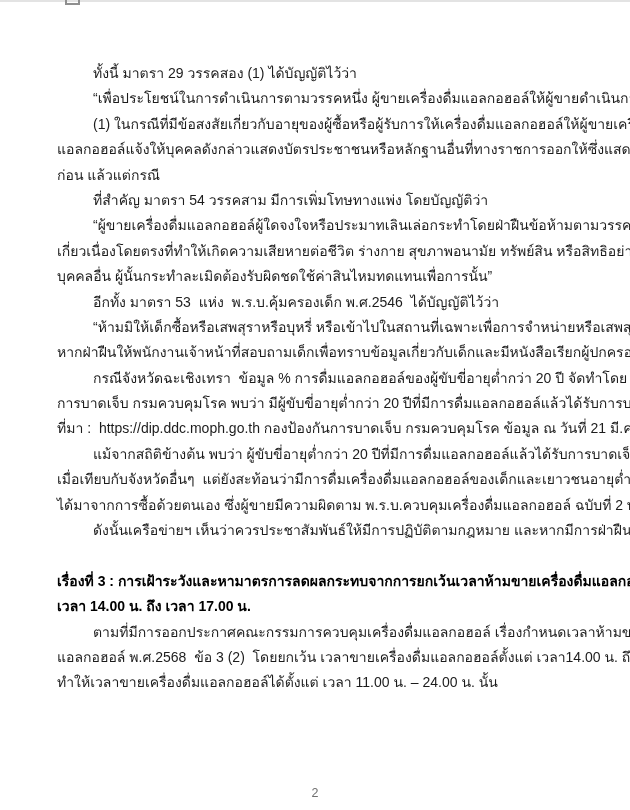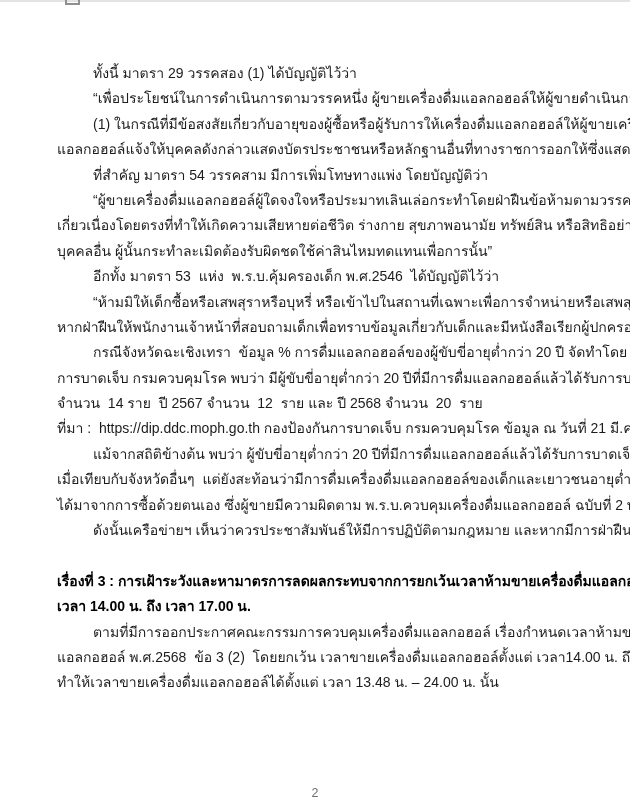--- a/index.html
+++ b/index.html
@@ -71,38 +71,38 @@
 <div class="page">
 
   <div class="page-top-divider"></div>
   <div class="page-boundary-marker"></div>
 
   <div class="content">
     <div class="line indent">ทั้งนี้ มาตรา 29 วรรคสอง (1) ได้บัญญัติไว้ว่า</div>
     <div class="line indent">“เพื่อประโยชน์ในการดำเนินการตามวรรคหนึ่ง ผู้ขายเครื่องดื่มแอลกอฮอล์ให้ผู้ขายดำเนินการดังต่อไปนี้</div>
     <div class="line indent">(1) ในกรณีที่มีข้อสงสัยเกี่ยวกับอายุของผู้ซื้อหรือผู้รับการให้เครื่องดื่มแอลกอฮอล์ให้ผู้ขายเครื่องดื่ม</div>
     <div class="line">แอลกอฮอล์แจ้งให้บุคคลดังกล่าวแสดงบัตรประชาชนหรือหลักฐานอื่นที่ทางราชการออกให้ซึ่งแสดงอายุของบุคคลนั้น</div>
+    <div class="line">ก่อน แล้วแต่กรณี</div>
     <div class="line indent">ที่สำคัญ มาตรา 54 วรรคสาม มีการเพิ่มโทษทางแพ่ง โดยบัญญัติว่า</div>
     <div class="line indent">“ผู้ขายเครื่องดื่มแอลกอฮอล์ผู้ใดจงใจหรือประมาทเลินเล่อกระทำโดยฝ่าฝืนข้อห้ามตามวรรคหนึ่ง เป็นเหตุ</div>
     <div class="line">เกี่ยวเนื่องโดยตรงที่ทำให้เกิดความเสียหายต่อชีวิต ร่างกาย สุขภาพอนามัย ทรัพย์สิน หรือสิทธิอย่างหนึ่งอย่างใดของ</div>
     <div class="line">บุคคลอื่น ผู้นั้นกระทำละเมิดต้องรับผิดชดใช้ค่าสินไหมทดแทนเพื่อการนั้น”</div>
     <div class="line indent">อีกทั้ง มาตรา 53  แห่ง  พ.ร.บ.คุ้มครองเด็ก พ.ศ.2546  ได้บัญญัติไว้ว่า</div>
     <div class="line indent">“ห้ามมิให้เด็กซื้อหรือเสพสุราหรือบุหรี่ หรือเข้าไปในสถานที่เฉพาะเพื่อการจำหน่ายหรือเสพสุราหรือบุหรี่</div>
     <div class="line">หากฝ่าฝืนให้พนักงานเจ้าหน้าที่สอบถามเด็กเพื่อทราบข้อมูลเกี่ยวกับเด็กและมีหนังสือเรียกผู้ปกครองมาร่วมประชุม</div>
     <div class="line indent">กรณีจังหวัดฉะเชิงเทรา  ข้อมูล % การดื่มแอลกอฮอล์ของผู้ขับขี่อายุต่ำกว่า 20 ปี จัดทำโดย กองป้องกัน</div>
     <div class="line">การบาดเจ็บ กรมควบคุมโรค พบว่า มีผู้ขับขี่อายุต่ำกว่า 20 ปีที่มีการดื่มแอลกอฮอล์แล้วได้รับการบาดเจ็บ ปี 2566</div>
-    <div class="line">จำนวน  14 ราย  ปี 2567 จำนวน  12  ราย และ ปี 2568 จำนวน  20  ราย</div>
     <div class="line">ที่มา :  https://dip.ddc.moph.go.th กองป้องกันการบาดเจ็บ กรมควบคุมโรค ข้อมูล ณ วันที่ 21 มี.ค.69</div>
     <div class="line indent">แม้จากสถิติข้างต้น พบว่า ผู้ขับขี่อายุต่ำกว่า 20 ปีที่มีการดื่มแอลกอฮอล์แล้วได้รับการบาดเจ็บมีจำนวนน้อย</div>
     <div class="line">เมื่อเทียบกับจังหวัดอื่นๆ  แต่ยังสะท้อนว่ามีการดื่มเครื่องดื่มแอลกอฮอล์ของเด็กและเยาวชนอายุต่ำกว่า 20 ปี ซึ่งอาจ</div>
     <div class="line">ได้มาจากการซื้อด้วยตนเอง ซึ่งผู้ขายมีความผิดตาม พ.ร.บ.ควบคุมเครื่องดื่มแอลกอฮอล์ ฉบับที่ 2 พ.ศ.2568    หรือ</div>
     <div class="line indent">ดังนั้นเครือข่ายฯ เห็นว่าควรประชาสัมพันธ์ให้มีการปฏิบัติตามกฎหมาย และหากมีการฝ่าฝืนควรมีการ</div>
     <div class="line blank"></div>
     <div class="line bold">เรื่องที่ 3 : การเฝ้าระวังและหามาตรการลดผลกระทบจากการยกเว้นเวลาห้ามขายเครื่องดื่มแอลกอฮอล์ ระหว่าง</div>
     <div class="line bold">เวลา 14.00 น. ถึง เวลา 17.00 น.</div>
     <div class="line indent">ตามที่มีการออกประกาศคณะกรรมการควบคุมเครื่องดื่มแอลกอฮอล์ เรื่องกำหนดเวลาห้ามขายเครื่องดื่ม</div>
     <div class="line">แอลกอฮอล์ พ.ศ.2568  ข้อ 3 (2)  โดยยกเว้น เวลาขายเครื่องดื่มแอลกอฮอล์ตั้งแต่ เวลา14.00 น. ถึง เวลา 17.00 น.</div>
-    <div class="line">ทำให้เวลาขายเครื่องดื่มแอลกอฮอล์ได้ตั้งแต่ เวลา 13.48 น. – 24.00 น. นั้น</div>
+    <div class="line">ทำให้เวลาขายเครื่องดื่มแอลกอฮอล์ได้ตั้งแต่ เวลา 11.00 น. – 24.00 น. นั้น</div>
   </div>
 
   <div class="page-number">2</div>
 
 </div>
 
 </body></html>

